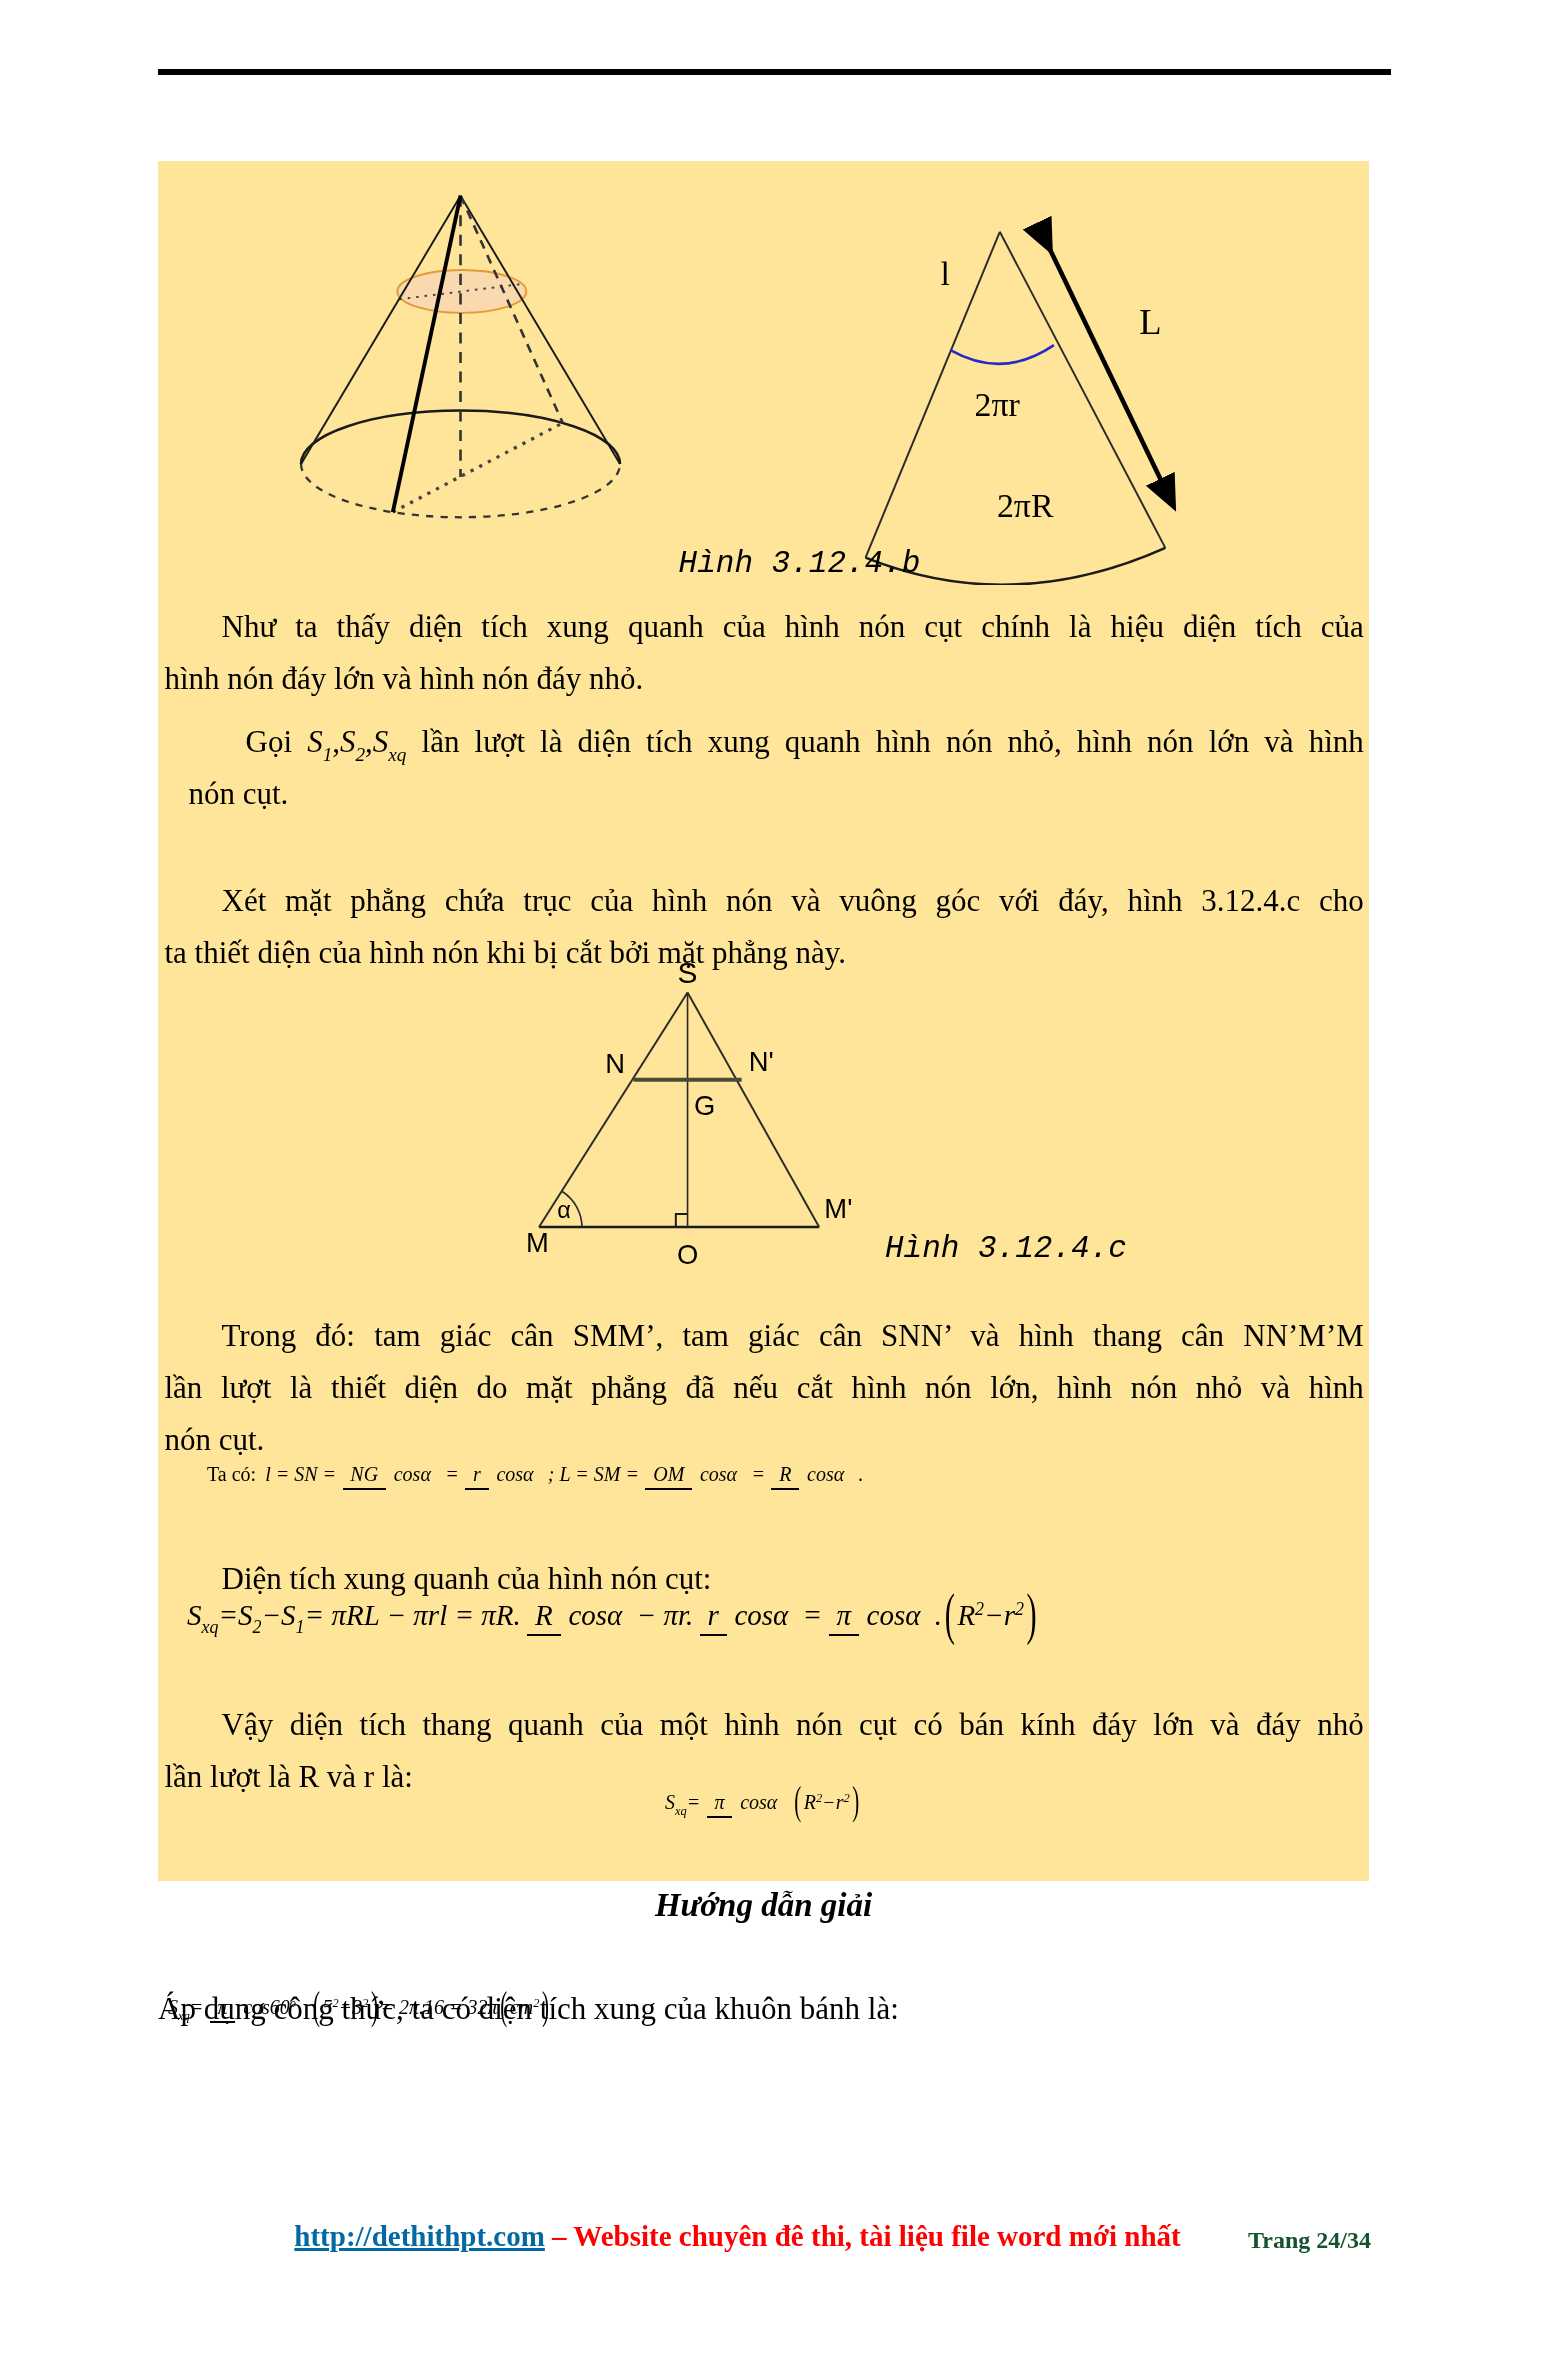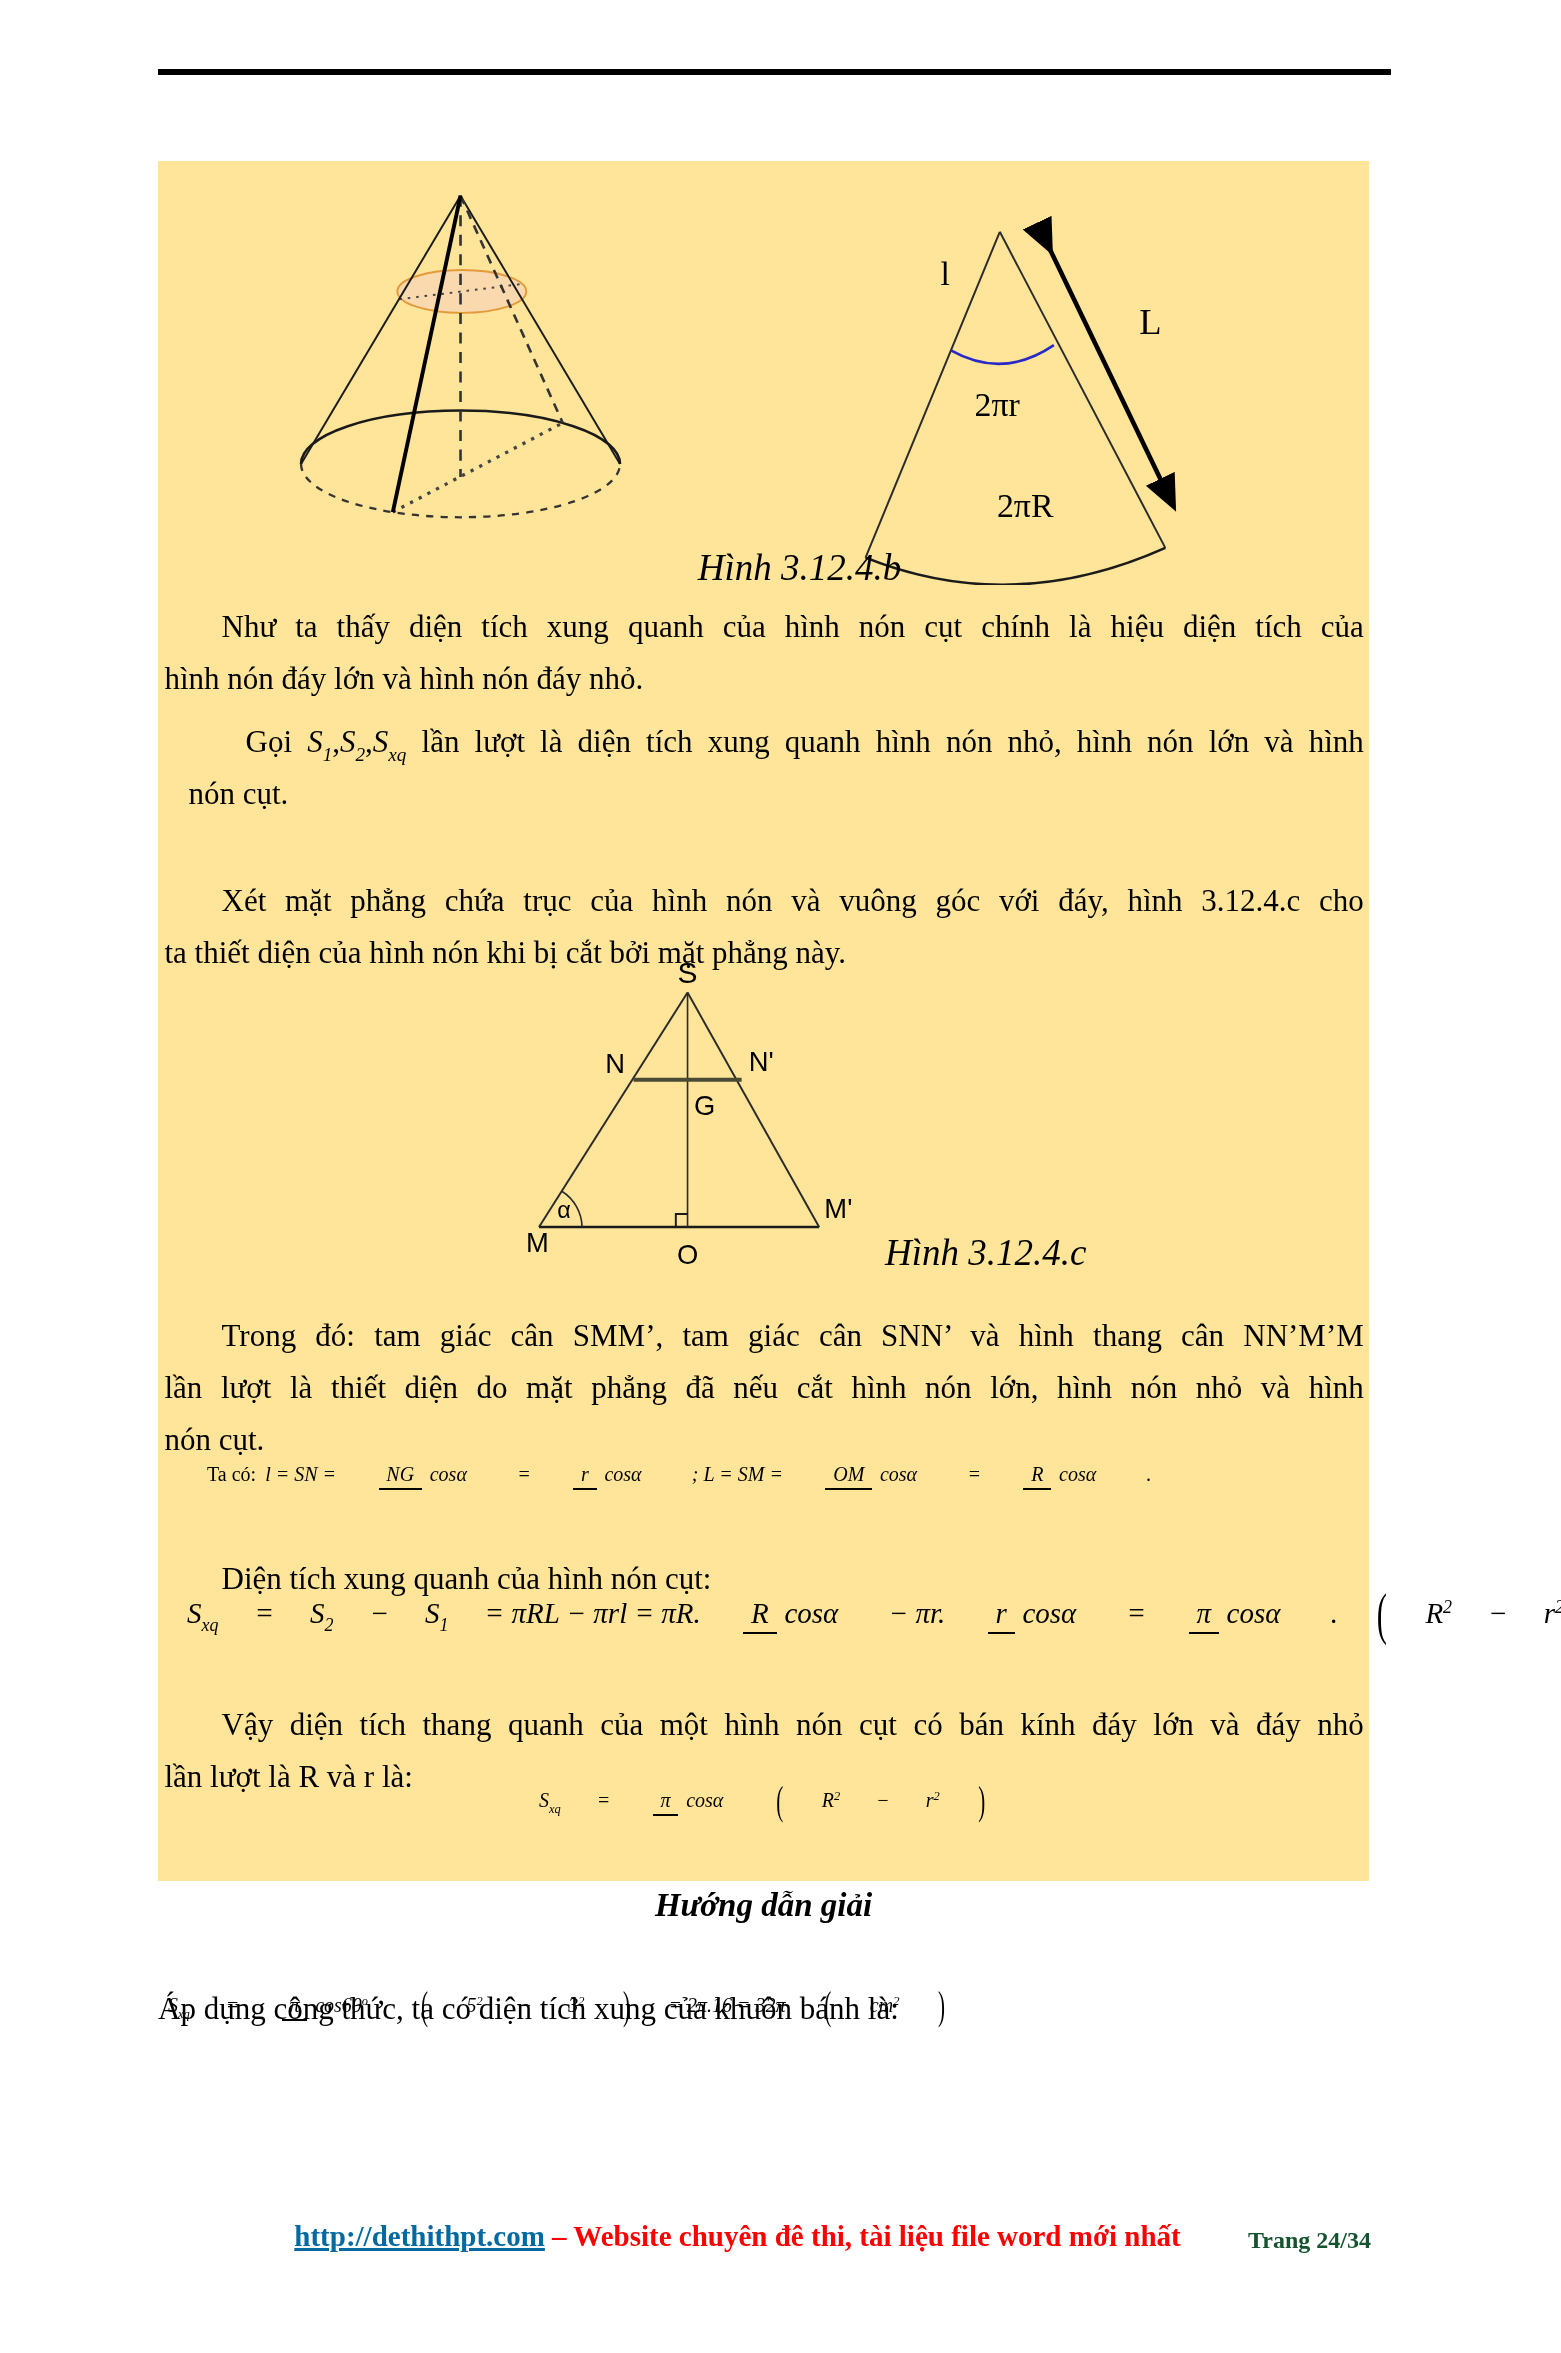--- a/index.html
+++ b/index.html
@@ -6,27 +6,27 @@
   .page{position:relative;width:1561px;height:2354px;background:#ffffff;overflow:hidden;
         font-family:"Liberation Serif","DejaVu Serif",serif;color:#000;}
   .top-rule{position:absolute;left:158px;top:69px;width:1233px;height:5.9px;background:#000;}
   .yellow-box{position:absolute;left:158px;top:161px;width:1211px;height:1720px;background:#FFE599;}
 
   
   .tblock{position:absolute;left:6.5px;right:5.2px;font-size:31px;line-height:52px;}
   .tline{white-space:nowrap;text-align:justify;text-align-last:justify;height:52px;}
   .tline.ind{text-indent:57px;}
   .tline.last{text-align-last:left;}
-  .caption{position:absolute;font-style:italic;font-size:37px;}
+  .caption{position:absolute;font-style:italic;font-size:31px;font-family:Liberation Mono, monospace;}
   .caption-b{left:0;right:0;top:385px;text-align:center;transform:translateX(36px);}
 
   
   .formula-row{position:absolute;display:flex;align-items:center;font-size:20px;}
   .flabel{font-style:normal;margin-right:9px;}
-  .formula{font-style:italic;display:inline-flex;align-items:flex-start;white-space:nowrap;gap:36px;}
+  .formula{font-style:italic;display:inline-flex;align-items:flex-end;white-space:nowrap;}
   .formula > span{display:inline-block;}
   .frac{display:inline-flex;flex-direction:column;text-align:center;margin:0 6.5px;vertical-align:middle;}
   .frac .num{padding:0 7.8px 2.6px;border-bottom:2.6px solid #000;line-height:1.05;}
   .frac .den{padding:3.9px 7.8px 0;line-height:1.05;}
   .sub{font-size:62%;position:relative;top:0.45em;}
   .sup{font-size:62%;position:relative;top:-0.55em;}
   .bigp{transform:scaleY(1.9);font-style:normal;font-weight:400;margin:0 2.6px;font-size:105%;}
 
   .heading{position:absolute;left:158px;width:1211px;top:1887px;text-align:center;
            font-weight:bold;font-style:italic;font-size:33px;}

